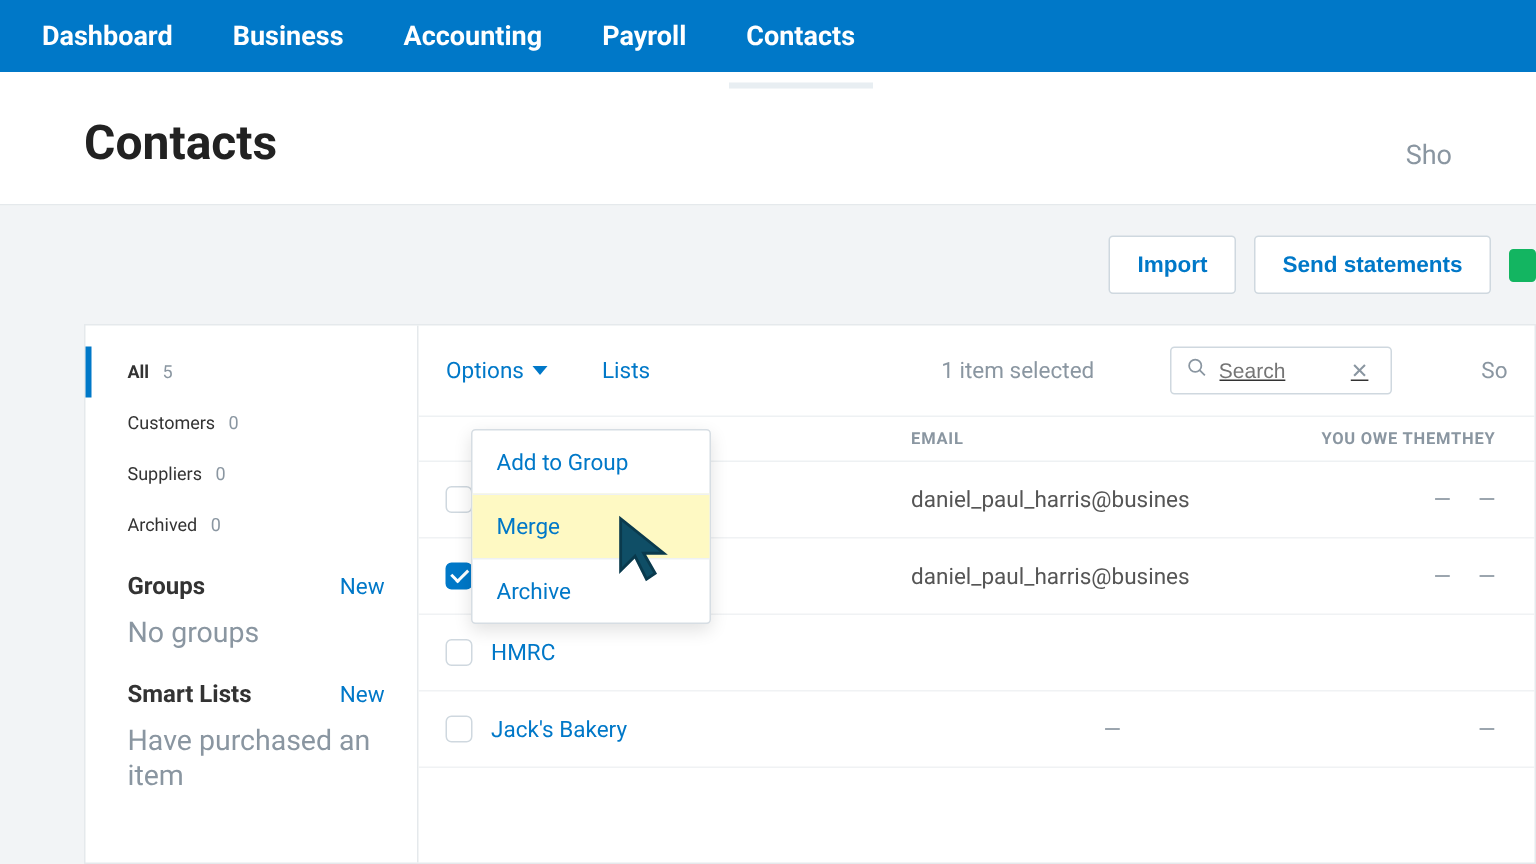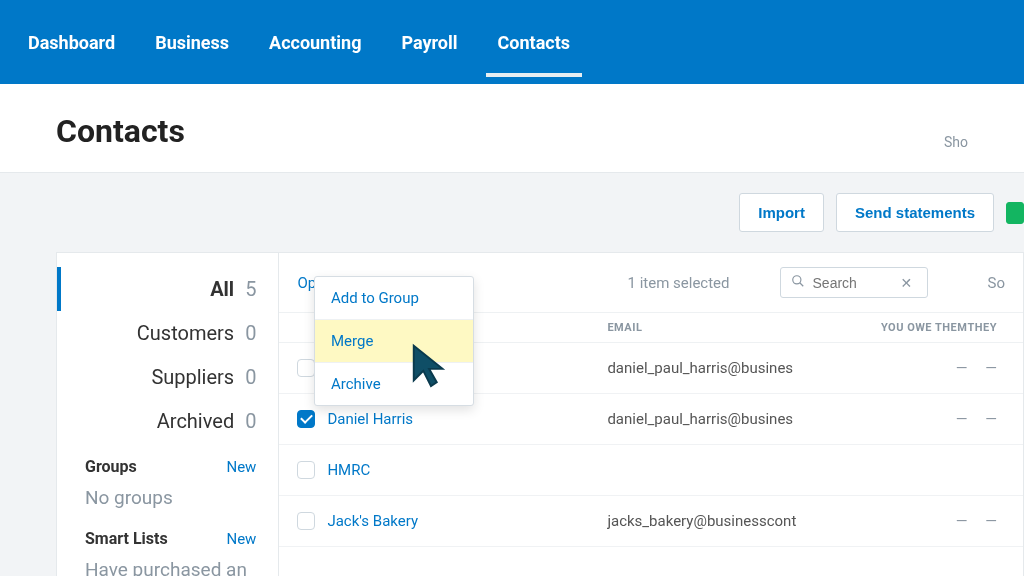--- a/index.html
+++ b/index.html
@@ -1,65 +1,65 @@
 <!DOCTYPE html>
 <html><head>
 <meta charset="utf-8">
 <style>
   * { box-sizing: border-box; margin: 0; padding: 0; }
   body { font-family: -apple-system, BlinkMacSystemFont, "Segoe UI", Roboto, Helvetica, Arial, sans-serif; background: #f2f4f6; color: #333; width: 1024px; height: 576px; overflow: hidden; position: relative; }
 
-  .topnav { background: #0078c8; height: 84px; display: flex; align-items: center; padding: 0 24px; gap: 32px; }
+  .topnav { background: #0078c8; height: 48px; display: flex; align-items: center; padding: 0 24px; gap: 32px; }
   .topnav .navitem { color: #fff; font-weight: 700; font-size: 18px; cursor: pointer; padding: 20px 4px; position: relative; }
   .topnav .navitem.active::after { content:""; position:absolute; left:-8px; right:-8px; bottom:-4px; height:4px; background:#e8eef2; }
 
   .titlebar { background: #fff; padding: 28px 56px 22px; display:flex; justify-content: space-between; align-items: flex-end; border-bottom: 1px solid #e5e9ec; }
   .titlebar h1 { font-size: 32px; font-weight: 700; color:#222; }
-  .titlebar .sho { color:#8a96a1; font-size:14px; }
+  .titlebar .sho { color:#8a96a1; font-size:18px; }
 
   .actionbar { padding: 20px 0 20px 56px; display:flex; align-items:center; }
   .actionbar .spacer { flex:1; }
   .btn { border:1px solid #cfd8df; background:#fff; color:#0078c8; font-weight:700; font-size:15px; padding:10px 18px; border-radius:3px; cursor:pointer; margin-right:12px; }
   .btn-green { background:#13b561; border-color:#13b561; color:#fff; width:18px; padding:10px 0; margin-right:0; }
 
   .panel { background:#fff; margin: 0 0 0 56px; display:flex; border:1px solid #e5e9ec; height: 360px; position:relative; }
   .sidebar { width:242px; border-right:1px solid #e5e9ec; padding: 14px 0; }
-  .side-item { display:flex; justify-content:flex-end; align-items:center; padding:10px 22px 10px 28px; font-size:20px; color:#333; cursor:pointer; }
+  .side-item { display:flex; justify-content:flex-start; align-items:center; padding:10px 22px 10px 28px; font-size:12px; color:#333; cursor:pointer; }
   .side-item.active { border-left: 4px solid #0078c8; padding-left:24px; font-weight:700; }
   .side-item .count { color:#8a96a1; font-weight:400; margin-left:6px; }
   .side-head { display:flex; justify-content:space-between; align-items:center; padding:14px 22px 6px 28px; font-size:16px; font-weight:700; }
   .newlink { color:#0078c8; font-weight:400; font-size:15px; cursor:pointer; }
   .side-sub { padding:4px 22px 6px 28px; color:#8a96a1; font-size:19px; }
 
   .main { flex:1; position:relative; }
   .toolbar { display:flex; align-items:center; padding:14px 18px; gap:36px; }
   .toolbar .link { color:#0078c8; font-size:15px; cursor:pointer; display:flex; align-items:center; gap:6px; }
   .toolbar .spacer { flex:1; }
   .selected-text { color:#8a96a1; font-size:15px; margin-right:14px; }
-  .searchbox { display:flex; align-items:center; border:1px solid #cfd8df; border-radius:3px; padding:6px 10px; width:148px; gap:8px; }
+  .searchbox { display:flex; align-items:center; border:1px solid #cfd8df; border-radius:3px; padding:6px 10px; width:148px; gap:8px;text-decoration:underline; }
   .searchbox input { border:none; outline:none; font-size:14px; color:#555; width:80px; background:transparent; }
   .searchbox .mag, .searchbox .x { color:#8a96a1; font-size:14px; cursor:pointer; }
   .sortlabel { color:#8a96a1; font-size:15px; margin-left:24px; }
 
   .theadrow { display:flex; padding:8px 18px; border-top:1px solid #eef1f3; border-bottom:1px solid #eef1f3; font-size:11px; letter-spacing:0.5px; color:#8a96a1; font-weight:700; }
   .col-chk { width:30px; }
   .col-name { width:280px; }
   .col-email { width:220px; }
   .col-owe { width:140px; text-align:right; }
   .col-they { flex:1; text-align:right; padding-right:8px; }
 
   .row { display:flex; align-items:center; padding:16px 18px; border-bottom:1px solid #f0f2f4; font-size:15px; }
   .row .name { color:#0078c8; cursor:pointer; }
   .row .email { color:#555; }
   .row .dash { color:#8a96a1; }
   .chkbox { width:18px; height:18px; border:1px solid #cfd8df; border-radius:4px; background:#fff; display:flex; align-items:center; justify-content:center; }
   .chkbox.checked { background:#0078c8; border-color:#0078c8; }
   .chkbox.checked::after { content:""; width:9px; height:5px; border-left:2px solid #fff; border-bottom:2px solid #fff; transform:rotate(-45deg); margin-top:-3px; }
 
-  .dropdown { position:absolute; left:314px; top:276px; width:160px; background:#fff; border:1px solid #d6dde3; border-radius:3px; box-shadow:0 4px 12px rgba(0,0,0,0.12); z-index:50; }
+  .dropdown { position:absolute; left:314px; top:286px; width:160px; background:#fff; border:1px solid #d6dde3; border-radius:3px; box-shadow:0 4px 12px rgba(0,0,0,0.12); z-index:50; }
   .dropdown .opt { padding:12px 16px; font-size:15px; color:#0078c8; cursor:pointer; }
   .dropdown .opt.hover { background:#fef9c3; }
   .dropdown .opt + .opt { border-top:1px solid #eef1f3; }
 
   .cursor { position:absolute; left:408px; top:342px; z-index:60; pointer-events:none; }
   .cursor svg { width:46px; height:46px; }
   .caret-down { width:0; height:0; border-left:5px solid transparent; border-right:5px solid transparent; border-top:6px solid #0078c8; display:inline-block; }
 </style>
 </head>
 <body>
@@ -167,21 +167,20 @@
       <div class="col-name"><span class="name">HMRC</span></div>
       <div class="col-email"><span class="email"></span></div>
       <div class="col-owe"><span class="dash"></span></div>
       <div class="col-they"><span class="dash"></span></div>
     </div>
     <div class="row">
       <div class="col-chk">
           <div class="chkbox"></div>
         </div>
       <div class="col-name"><span class="name">Jack's Bakery</span></div>
-      <div class="col-email"><span class="email">jacks_bakery@businesscont</span></div>
       <div class="col-owe"><span class="dash">—</span></div>
       <div class="col-they"><span class="dash">—</span></div>
     </div>
   </div>
 </div>
 
 <div class="dropdown">
   <div class="opt">Add to Group</div>
   <div class="opt hover">Merge</div>
   <div class="opt">Archive</div>

